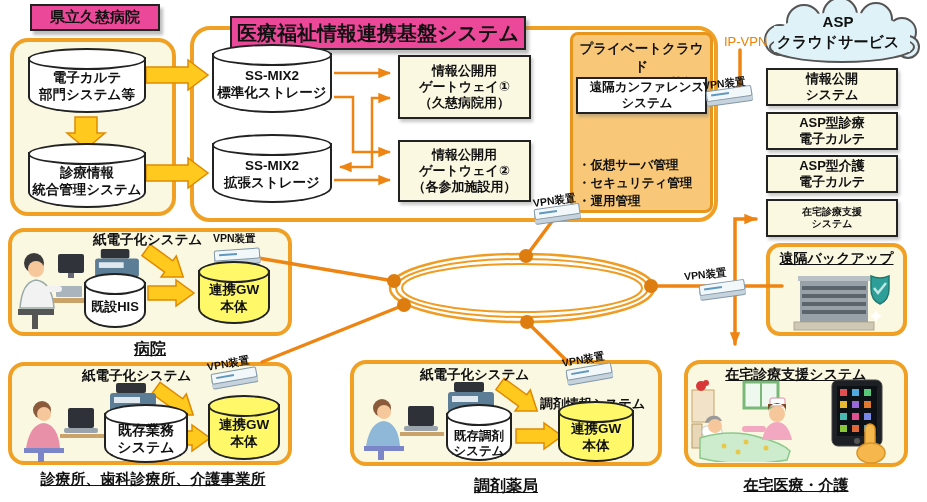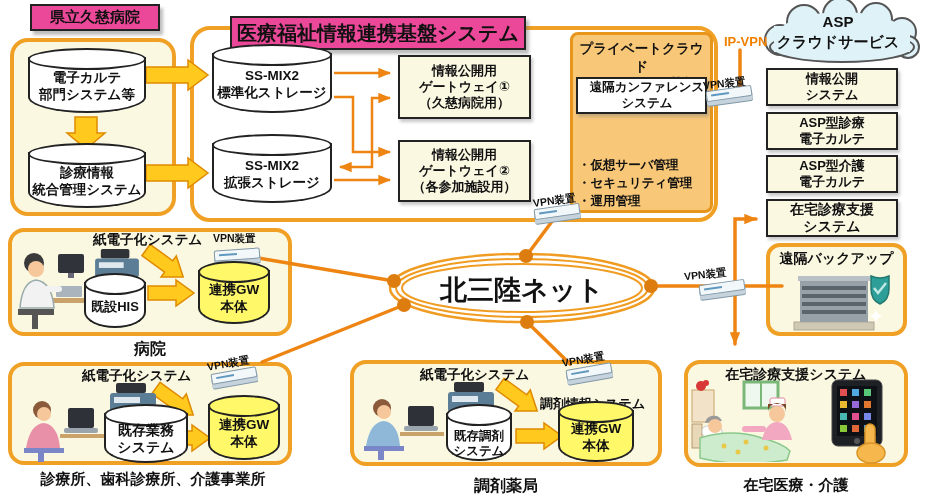--- a/index.html
+++ b/index.html
@@ -34,21 +34,21 @@
   }
   .cyl > span { position:relative; z-index:1; margin-top:5px; }
   .cyl-yellow { --cylbg:#FFF96A; }
   .vpnlabel { font-size:10.5px; font-weight:bold; z-index:4; white-space:nowrap; }
   .router {
     position:absolute; z-index:3; width:46px; height:11px; background:#F2F7FA;
     border:1.5px solid #8198A8; border-radius:2px;
     box-shadow:0 4px 0 #C6D3DD, 0 5px 0 #8198A8;
   }
   .router::before { content:""; position:absolute; left:4px; top:3px; width:18px; height:2px; background:#5F98BE; }
-  .caption { font-weight:bold; text-align:center; z-index:3; }
+  .caption { font-weight:bold; text-align:center; z-index:3;text-decoration:underline; }
   .sitelabel { font-weight:bold; font-size:13.5px; z-index:3; white-space:nowrap; }
   .pcloud {
     background:#F8C878; border:3px solid #E8951C; border-radius:8px;
     font-weight:bold; text-align:center;
   }
 </style>
 </head>
 <body>
 
 <div class="stage">
@@ -171,40 +171,39 @@
   <div class="fg plainbox whitebox" style="left:576px;top:77px;width:131px;height:37px;font-size:12.5px;padding-left:11px;">
       <span class="pre">遠隔カンファレンス
 システム</span>
     </div>
   <div class="fg pre" style="left:578px;top:156px;width:134px;font-size:12.5px;font-weight:bold;line-height:1.45;">・仮想サーバ管理
 ・セキュリティ管理
 ・運用管理</div>
 
   <div class="fg pre" style="left:768px;top:12px;width:140px;font-size:15px;font-weight:bold;text-align:center;line-height:1.3;">ASP
 クラウドサービス</div>
-  <div class="fg" style="left:724px;top:34px;font-size:13px;font-weight:bold;color:#F08000;">IP-VPN</div>
+  <div class="fg" style="left:724px;top:34px;font-size:13px;font-weight:normal;color:#F08000;">IP-VPN</div>
 
   <div class="fg plainbox" style="left:766px;top:68px;width:132px;height:38px;font-size:13px;">
       <span class="pre">情報公開
 システム</span>
     </div>
   <div class="fg plainbox" style="left:766px;top:112px;width:132px;height:38px;font-size:13px;">
       <span class="pre">ASP型診療
 電子カルテ</span>
     </div>
   <div class="fg plainbox" style="left:766px;top:155px;width:132px;height:38px;font-size:13px;">
       <span class="pre">ASP型介護
 電子カルテ</span>
     </div>
-  <div class="fg plainbox" style="left:766px;top:199px;width:132px;height:38px;font-size:14px;">
+  <div class="fg plainbox" style="left:766px;top:199px;width:132px;height:38px;font-size:10px;">
       <span class="pre">在宅診療支援
 システム</span>
     </div>
 
-  <div class="fg" style="left:422px;top:272px;width:200px;text-align:center;font-size:27px;font-weight:bold;">北三陸ネット</div>
 
   <div class="router" style="left:534px;top:206px;transform:rotate(-8deg);"></div>
   <div class="fg vpnlabel" style="left:533px;top:194px;transform:rotate(-8deg);">VPN装置</div>
   <div class="router" style="left:706px;top:88px;transform:rotate(-8deg);"></div>
   <div class="fg vpnlabel" style="left:703px;top:77px;transform:rotate(-6deg);">VPN装置</div>
   <div class="router" style="left:214px;top:249px;transform:rotate(-4deg);"></div>
   <div class="fg vpnlabel" style="left:213px;top:232px;">VPN装置</div>
   <div class="router" style="left:211px;top:370px;transform:rotate(-10deg);"></div>
   <div class="fg vpnlabel" style="left:207px;top:357px;transform:rotate(-10deg);">VPN装置</div>
   <div class="router" style="left:566px;top:366px;transform:rotate(-10deg);"></div>

